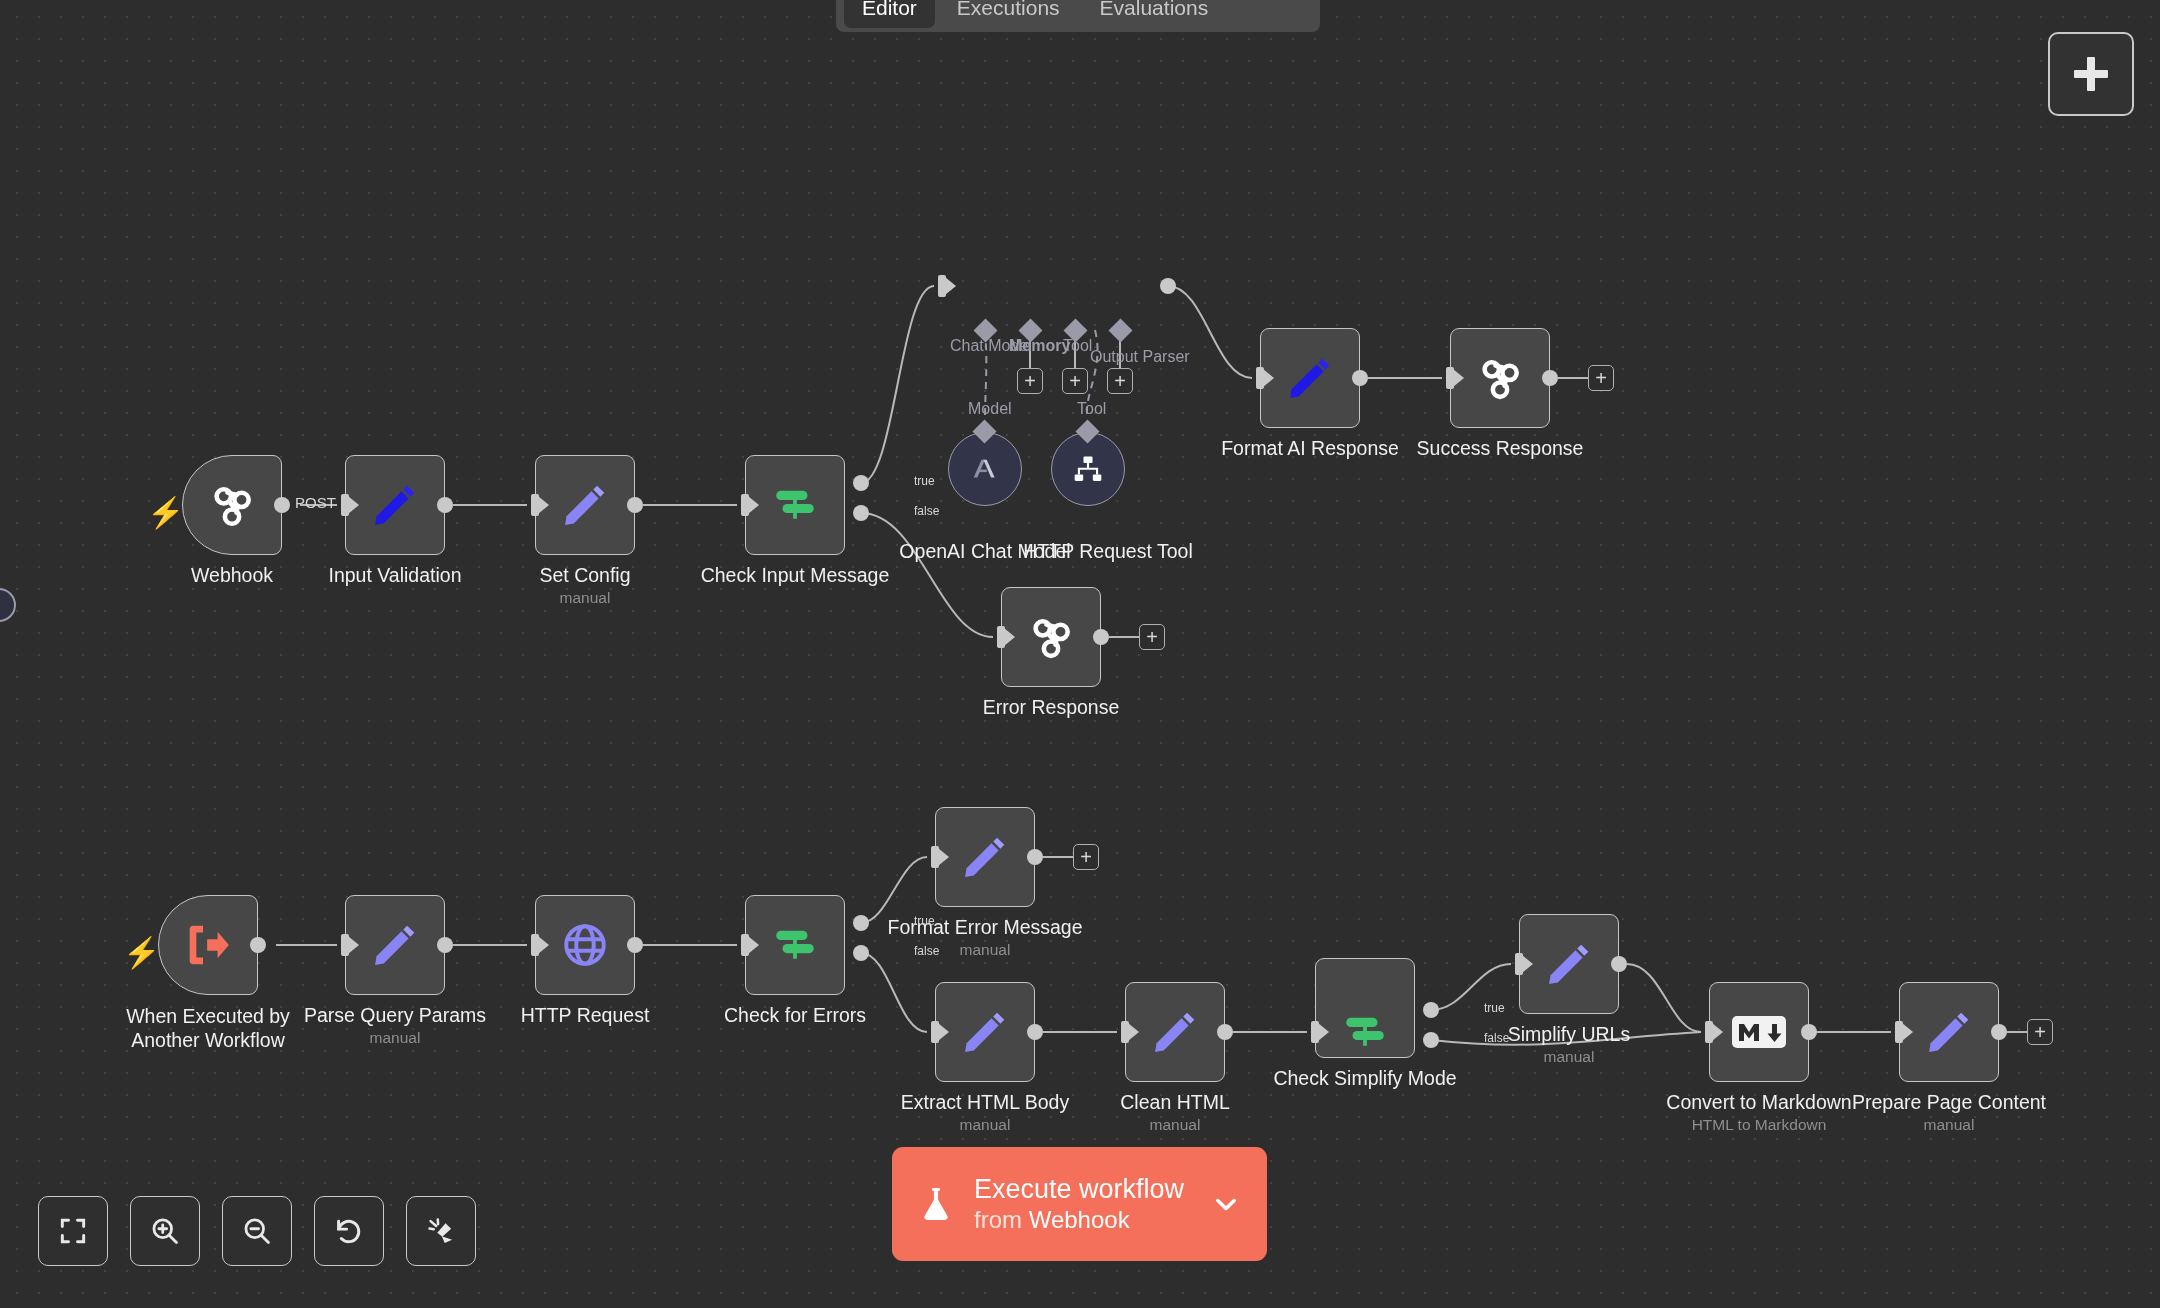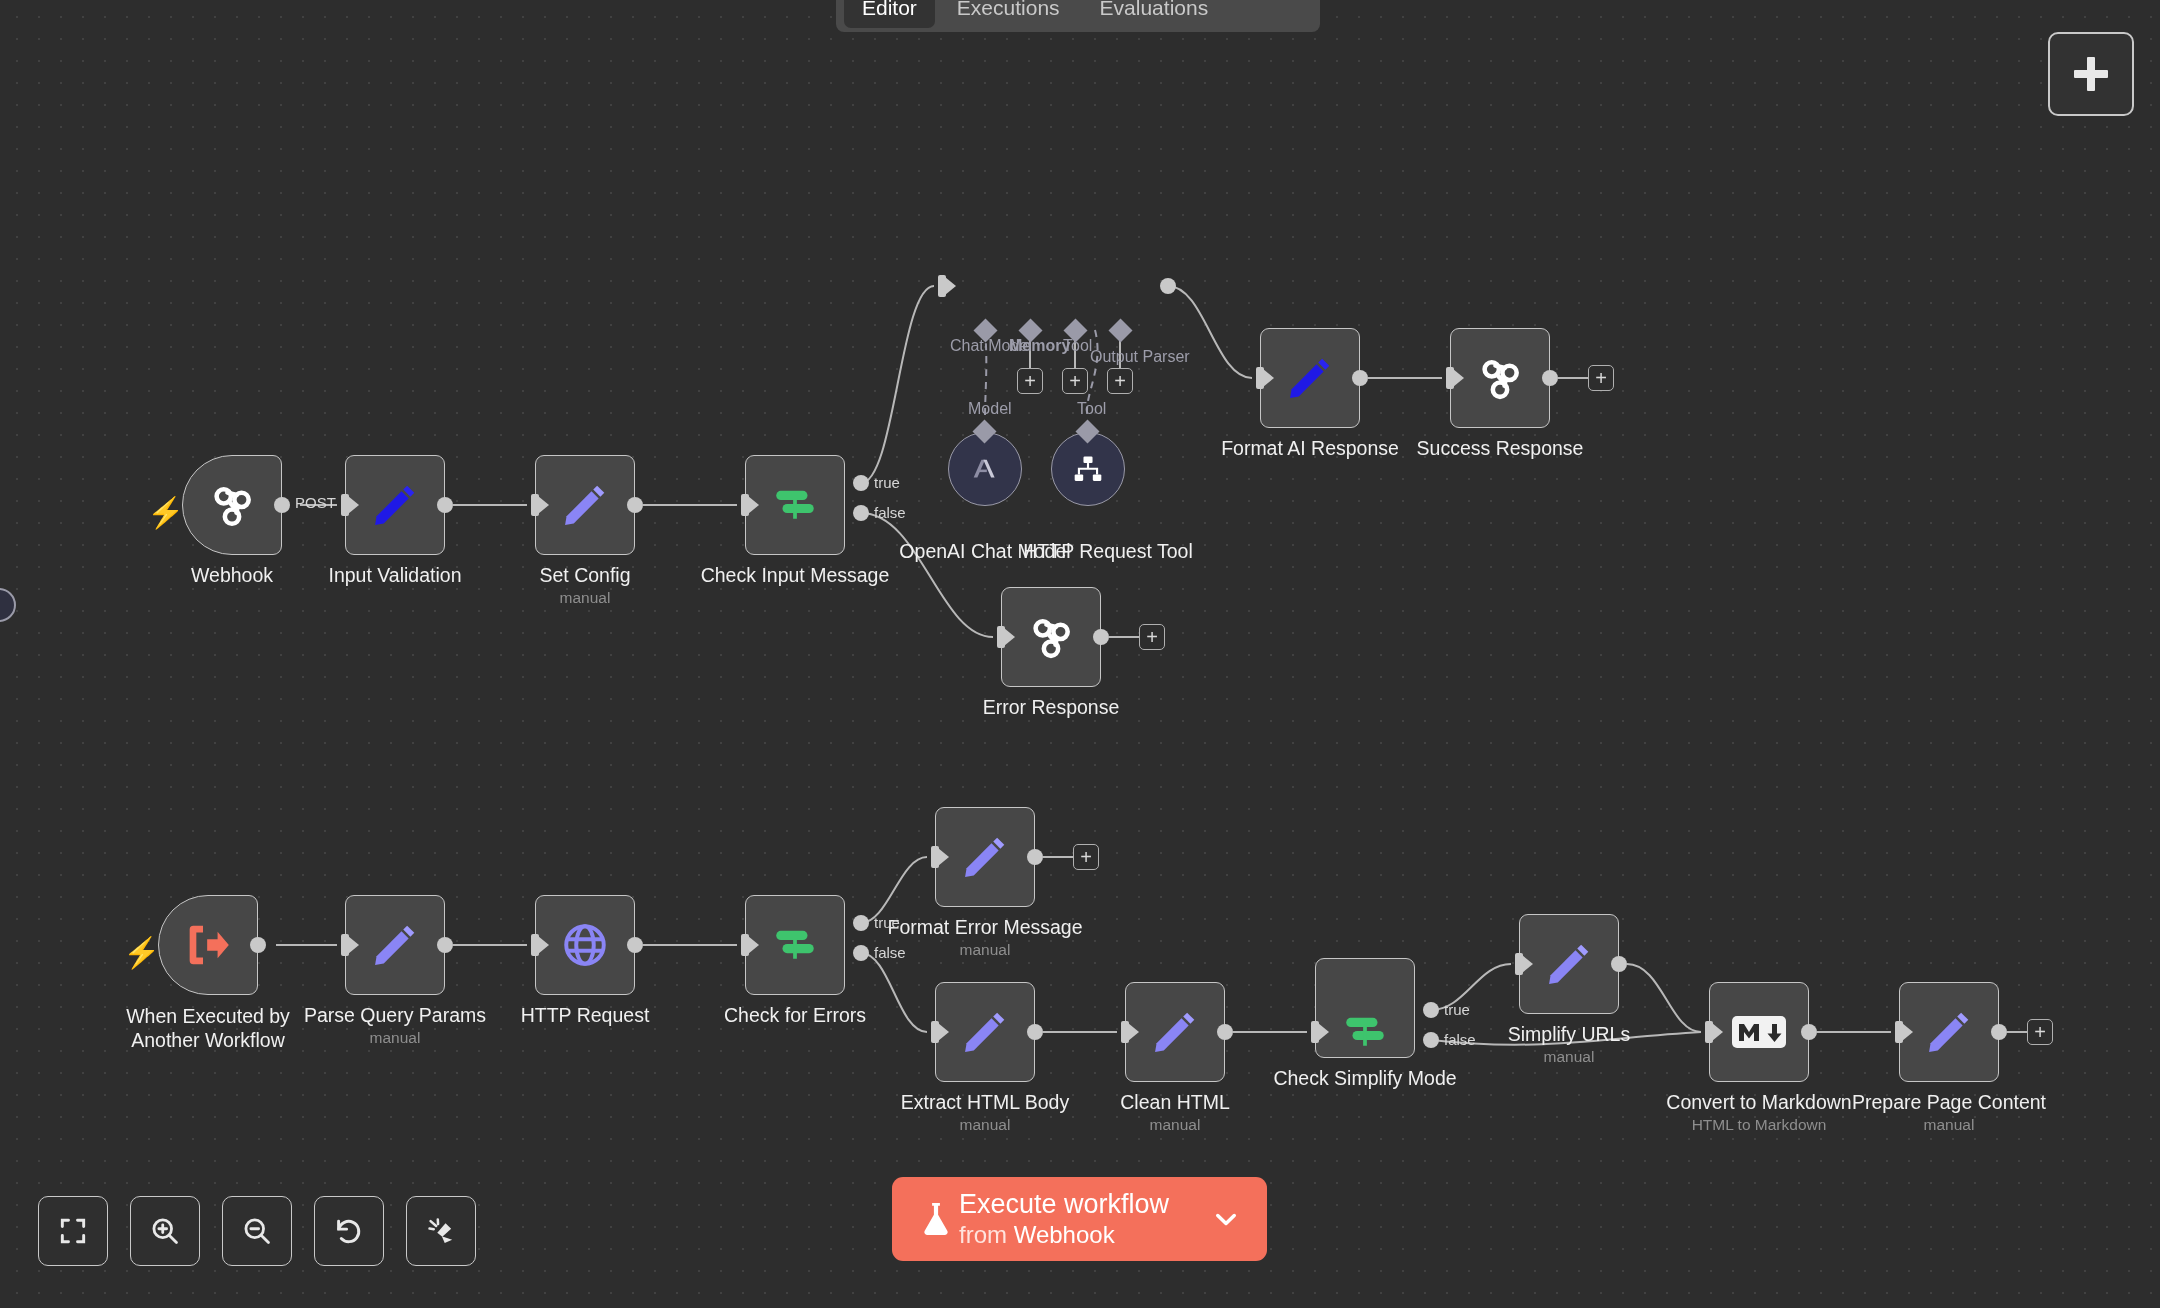--- a/index.html
+++ b/index.html
@@ -125,21 +125,21 @@
     background: #c9c9c9; border-radius: 2px; z-index: 12;
   }
   .port-arrow {
     position: absolute; z-index: 12;
     width: 0; height: 0;
     border-top: 9px solid transparent;
     border-bottom: 9px solid transparent;
     border-left: 11px solid #c9c9c9;
   }
   .out-label {
-    position: absolute; font-size: 15px; color: #d6d6d6; z-index: 13; white-space: nowrap;
+    position: absolute; font-size: 12px; color: #d6d6d6; z-index: 13; white-space: nowrap; margin-left: 40px;
   }
   .post-label {
     position: absolute; font-size: 15px; color: #d6d6d6; z-index: 13; white-space: nowrap;
   }
   .plus-small {
     position: absolute; width: 26px; height: 26px;
     border: 1.6px solid #b0b0b0; border-radius: 5px;
     background: #2d2d2d; z-index: 13; cursor: pointer;
     display: flex; align-items: center; justify-content: center;
     color: #d8d8d8; font-size: 20px; line-height: 1;
@@ -158,24 +158,24 @@
     width: 70px; height: 70px;
     border: 1.7px solid #c9c9c9; border-radius: 10px;
     background: #2f2f2f;
     display: flex; align-items: center; justify-content: center;
     cursor: pointer;
   }
 
   
   .exec-btn {
     position: absolute; left: 892px; bottom: 47px;
-    width: 375px; height: 84px;
+    width: 375px; height: 114px;
     background: #f4705b; border-radius: 11px;
     display: flex; align-items: center;
-    padding: 6px 26px; gap: 5px;
+    padding: 6px 26px; gap: 20px;
     cursor: pointer; z-index: 30;
   }
   .exec-text { display: flex; flex-direction: column; line-height: 1.16; flex: 1; }
   .exec-l1 { font-size: 27px; color: #ffffff; font-weight: 400; }
   .exec-l2 { font-size: 24px; color: #ffffff; }
   .exec-l2 .lite { color: #ffe3dd; }
 </style>
 </head>
 <body>
 

